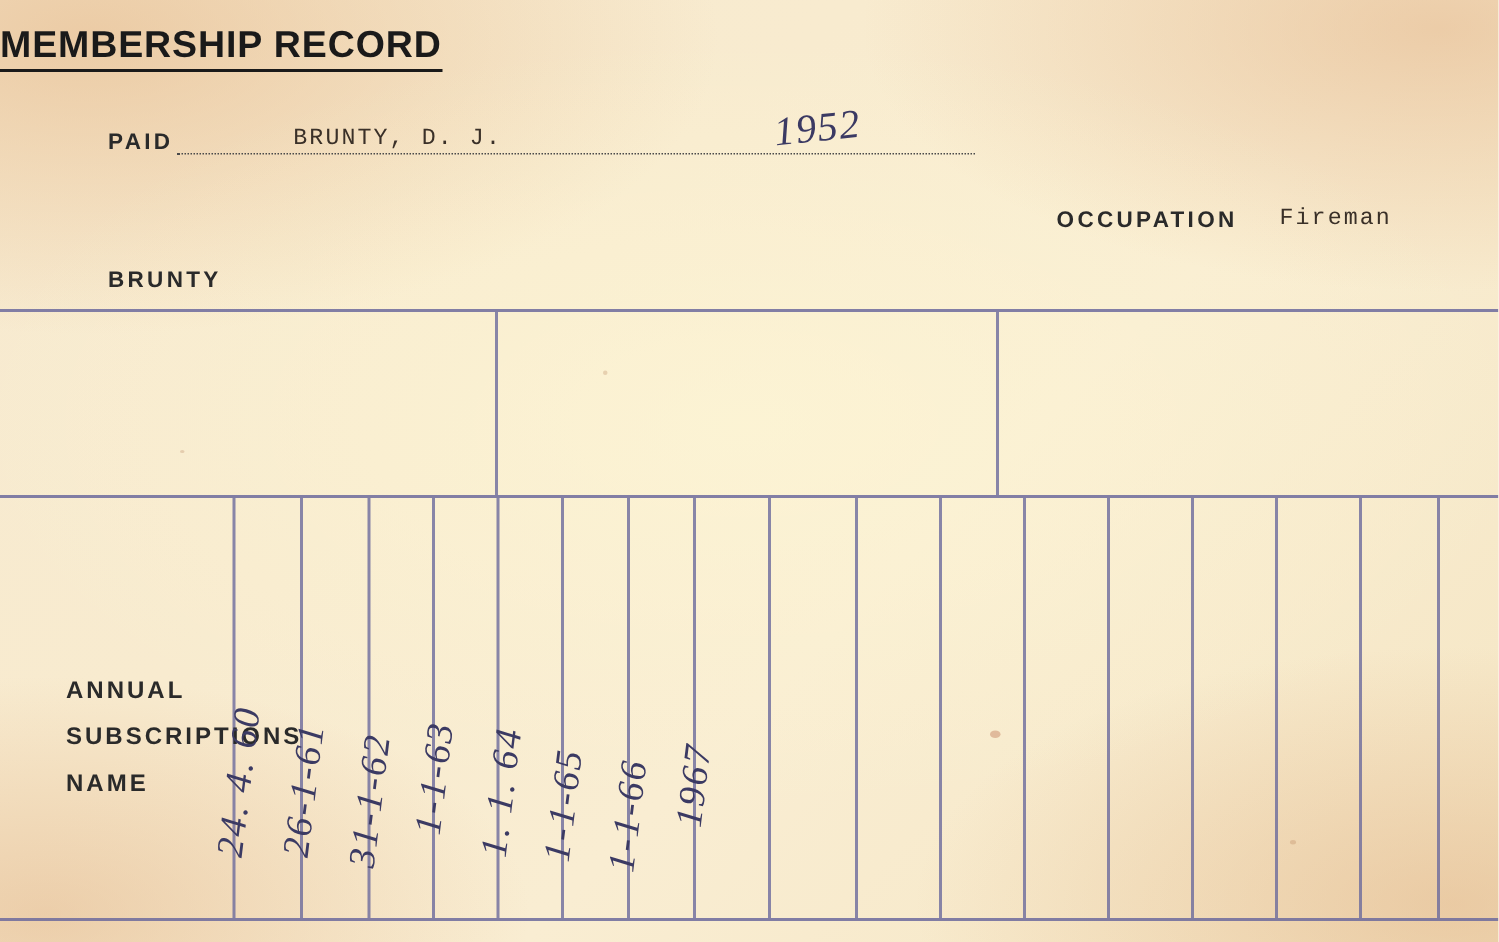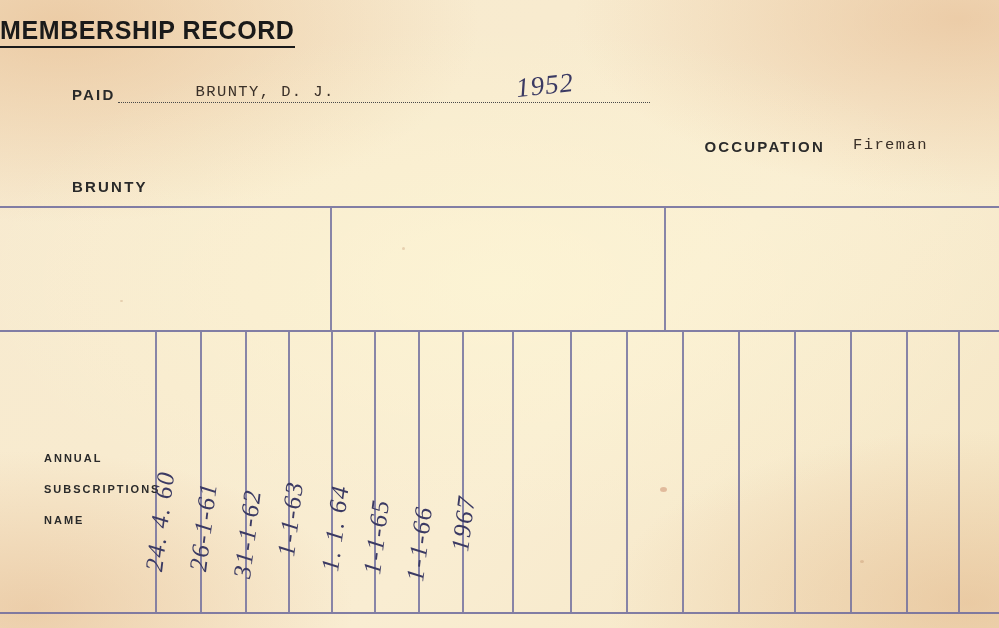--- a/index.html
+++ b/index.html
@@ -135,21 +135,21 @@
   .v-upper { top: 208px; height: 122px; }
   
   .v-lower { top: 332px; height: 280px; }
 
   
   .annual-label {
     position: absolute;
     left: 44px;
     width: 110px;
     color: #2a2a2a;
-    font-size: 11px;
+    font-size: 16px;
     font-weight: bold;
     letter-spacing: 2px;
     text-align: left;
   }
   #ann-1 { top: 452px; }
   #ann-2 { top: 483px; }
   #ann-3 { top: 514px; }
 
   
   .date-entry {

